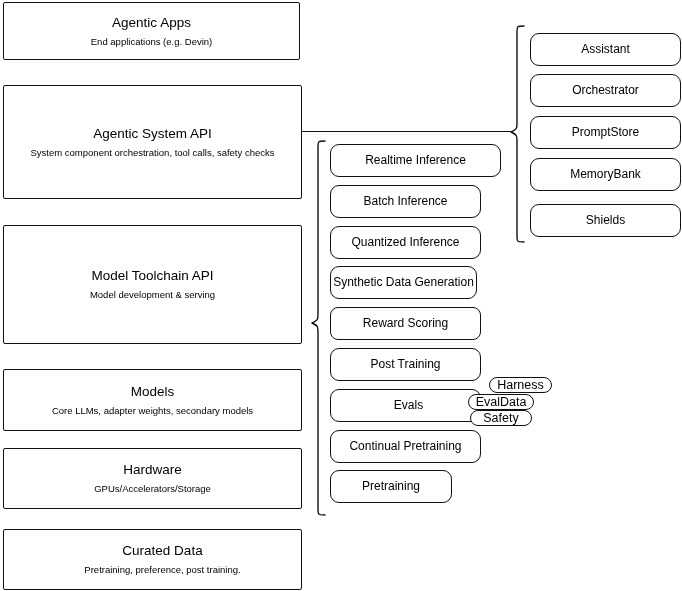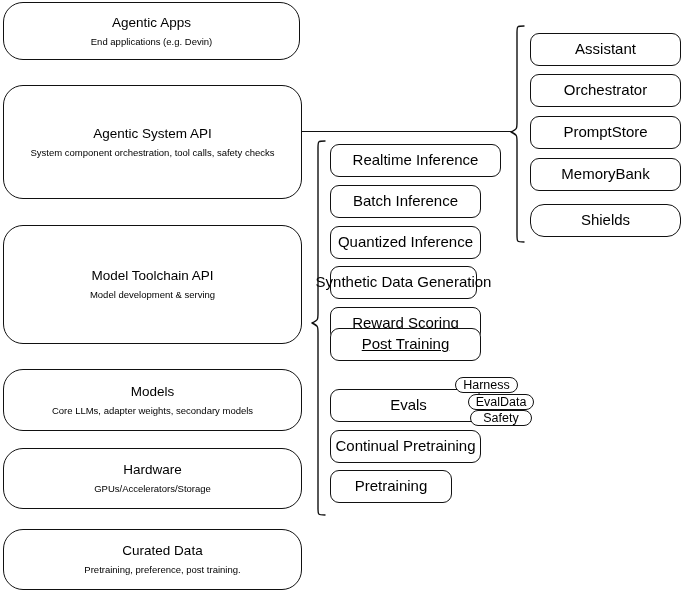--- a/index.html
+++ b/index.html
@@ -33,41 +33,41 @@
     display: flex;
     flex-direction: column;
     align-items: center;
     justify-content: center;
     text-align: center;
     line-height: 1.25;
   }
 
   
   .layer-box {
-    border-radius: 20px;
+    border-radius: 2px;
   }
   .layer-title {
     font-size: 13.5px;
     color: #000;
     white-space: nowrap;
   }
   .layer-sub {
     font-size: 9.5px;
     color: #000;
     margin-top: 4px;
     white-space: nowrap;
   }
 
   
   .pill-box {
     border-radius: 9px;
     border-width: 1.4px;
   }
   .pill-box .pb-label {
-    font-size: 15px;
+    font-size: 12px;
     white-space: nowrap;
   }
 
   
   .tag-pill {
     position: absolute;
     box-sizing: border-box;
     border: 1.5px solid #111;
     border-radius: 999px;
     background: #ffffff;
@@ -163,34 +163,34 @@
   </div>
   <div class="box pill-box" style="left:330px; top:226px; width:151px; height:33px;">
     <span class="pb-label">Quantized Inference</span>
   </div>
   <div class="box pill-box" style="left:330px; top:266px; width:147px; height:33px;">
     <span class="pb-label">Synthetic Data Generation</span>
   </div>
   <div class="box pill-box" style="left:330px; top:307px; width:151px; height:33px;border-radius:8px;">
     <span class="pb-label">Reward Scoring</span>
   </div>
-  <div class="box pill-box" style="left:330px; top:328px; width:151px; height:33px;text-decoration:underline;">
+  <div class="box pill-box" style="left:330px; top:348px; width:151px; height:33px;">
     <span class="pb-label">Post Training</span>
   </div>
   <div class="box pill-box" style="left:330px; top:389px; width:151px; height:33px;padding-left:6px;">
     <span class="pb-label">Evals</span>
   </div>
   <div class="box pill-box" style="left:330px; top:430px; width:151px; height:33px;">
     <span class="pb-label">Continual Pretraining</span>
   </div>
   <div class="box pill-box" style="left:330px; top:470px; width:122px; height:33px;">
     <span class="pb-label">Pretraining</span>
   </div>
 
-  <div class="tag-pill" style="left:455px; top:377px; width:63px; height:16px;">
+  <div class="tag-pill" style="left:489px; top:377px; width:63px; height:16px;">
     <span>Harness</span>
   </div>
   <div class="tag-pill" style="left:468px; top:394px; width:66px; height:16px;">
     <span>EvalData</span>
   </div>
   <div class="tag-pill" style="left:470px; top:410px; width:62px; height:16px;">
     <span>Safety</span>
   </div>
 
   <div class="box pill-box" style="left:530px; top:33px; width:151px; height:33px;">
@@ -198,17 +198,17 @@
   </div>
   <div class="box pill-box" style="left:530px; top:74px; width:151px; height:33px;">
     <span class="pb-label">Orchestrator</span>
   </div>
   <div class="box pill-box" style="left:530px; top:116px; width:151px; height:33px;">
     <span class="pb-label">PromptStore</span>
   </div>
   <div class="box pill-box" style="left:530px; top:158px; width:151px; height:33px;">
     <span class="pb-label">MemoryBank</span>
   </div>
-  <div class="box pill-box" style="left:530px; top:204px; width:151px; height:33px;border-radius:14px;">
+  <div class="box pill-box" style="left:530px; top:204px; width:151px; height:33px;">
     <span class="pb-label">Shields</span>
   </div>
 
 </div>
 
 </body></html>

